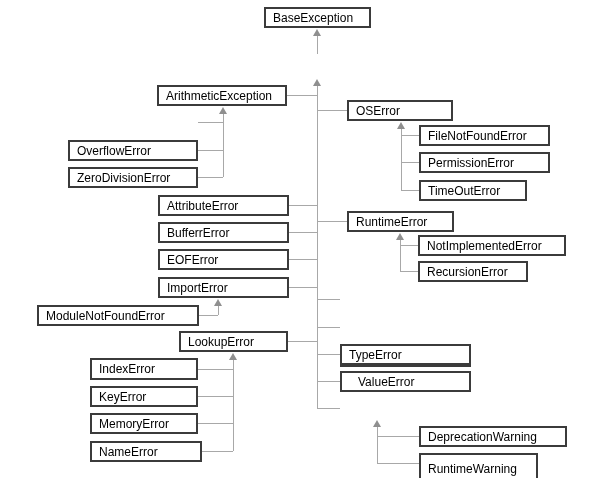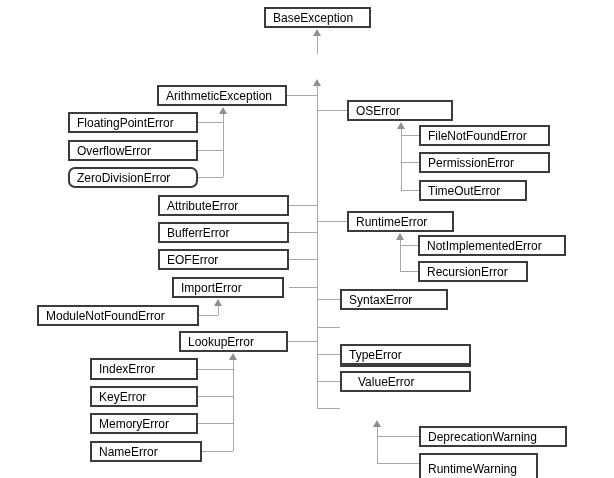--- a/index.html
+++ b/index.html
@@ -46,34 +46,32 @@
     z-index: 1;
   }
 </style>
 </head>
 <body>
 
 <div id="canvas">
     <div class="node" style="left: 264px; top: 7px; width: 107px; height: 21px;">BaseException</div>
     <div class="node" style="left: 157px; top: 85px; width: 130px; height: 21px;">ArithmeticException</div>
     <div class="node" style="left: 347px; top: 100px; width: 106px; height: 21px;">OSError</div>
-    <div class="node" style="left: 68px; top: 112px; width: 130px; height: 21px;">FloatingPointError</div>
     <div class="node" style="left: 419px; top: 125px; width: 131px; height: 21px;">FileNotFoundError</div>
     <div class="node" style="left: 68px; top: 140px; width: 130px; height: 21px;">OverflowError</div>
     <div class="node" style="left: 419px; top: 152px; width: 131px; height: 21px;">PermissionError</div>
-    <div class="node" style="left: 68px; top: 167px; width: 130px; height: 21px; border-radius: 7px;">ZeroDivisionError</div>
+    <div class="node" style="left: 68px; top: 167px; width: 130px; height: 21px;">ZeroDivisionError</div>
     <div class="node" style="left: 419px; top: 180px; width: 108px; height: 21px;">TimeOutError</div>
     <div class="node" style="left: 158px; top: 195px; width: 131px; height: 21px;">AttributeError</div>
     <div class="node" style="left: 347px; top: 211px; width: 107px; height: 21px;">RuntimeError</div>
     <div class="node" style="left: 158px; top: 222px; width: 131px; height: 21px;">BufferrError</div>
     <div class="node" style="left: 418px; top: 235px; width: 148px; height: 21px;">NotImplementedError</div>
     <div class="node" style="left: 158px; top: 249px; width: 131px; height: 21px;">EOFError</div>
     <div class="node" style="left: 418px; top: 261px; width: 110px; height: 21px;">RecursionError</div>
-    <div class="node" style="left: 158px; top: 277px; width: 112px; height: 21px; margin-left: 14px;">ImportError</div>
-    <div class="node" style="left: 340px; top: 289px; width: 108px; height: 21px;">SyntaxError</div>
+    <div class="node" style="left: 158px; top: 277px; width: 131px; height: 21px;">ImportError</div>
     <div class="node" style="left: 37px; top: 305px; width: 162px; height: 21px;">ModuleNotFoundError</div>
     <div class="node" style="left: 340px; top: 317px; width: 131px; height: 21px; margin-top: 29px;">SystemError</div>
     <div class="node" style="left: 179px; top: 331px; width: 109px; height: 21px;">LookupError</div>
     <div class="node" style="left: 340px; top: 344px; width: 131px; height: 21px;">TypeError</div>
     <div class="node" style="left: 90px; top: 358px; width: 108px; height: 22px;">IndexError</div>
     <div class="node" style="left: 340px; top: 371px; width: 131px; height: 21px; padding-left: 16px;">ValueError</div>
     <div class="node" style="left: 90px; top: 386px; width: 108px; height: 21px;">KeyError</div>
     <div class="node" style="left: 90px; top: 413px; width: 108px; height: 21px;">MemoryError</div>
     <div class="node" style="left: 419px; top: 426px; width: 148px; height: 21px;">DeprecationWarning</div>
     <div class="node" style="left: 90px; top: 441px; width: 112px; height: 21px;">NameError</div>

